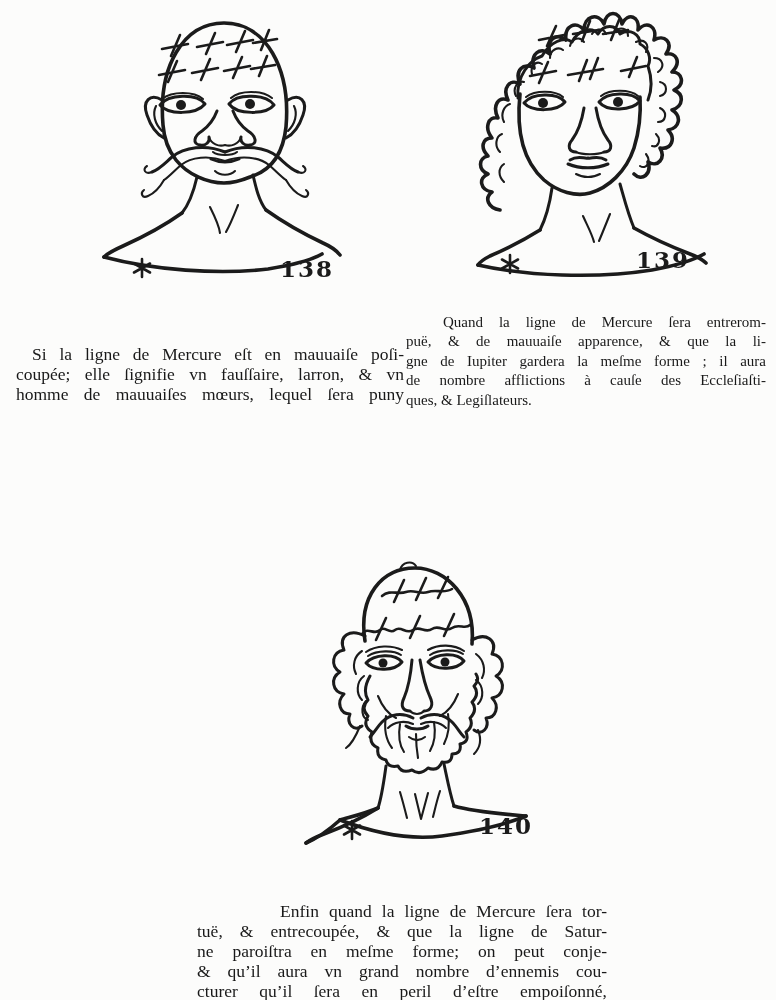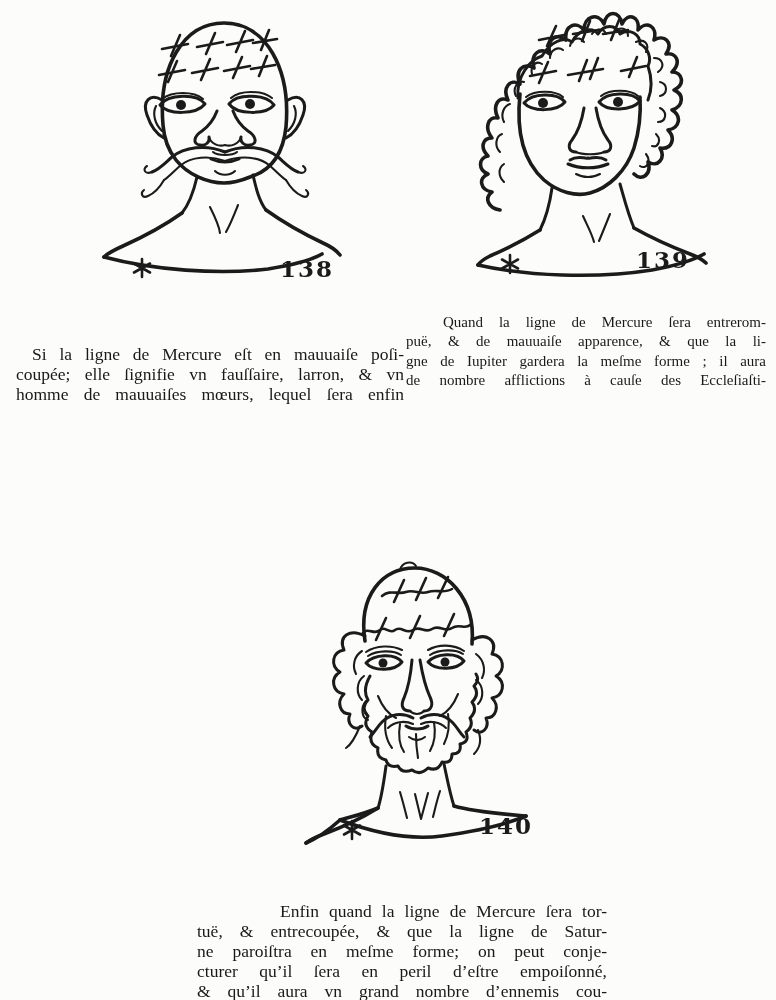--- a/index.html
+++ b/index.html
@@ -152,28 +152,29 @@
       <g>
         <path class="mark" d="M 54 253 L 54 271 M 46 257.5 L 62 266.5 M 46 266.5 L 62 257.5"></path>
       </g>
       <text x="180" y="266">139</text>
     </svg>
   </figure>
 
   <div class="cap cap-left">
     <div class="line first">Si la ligne de Mercure eſt en mauuaiſe poſi-</div>
     <div class="line">coupée; elle ſignifie vn fauſſaire, larron, &amp; vn</div>
-    <div class="line">homme de mauuaiſes mœurs, lequel ſera enfin</div>
+    <div class="line">homme de mauuaiſes mœurs, lequel ſera puny</div>
   </div>
 
   <div class="cap cap-right">
     <div class="line first">Quand la ligne de Mercure ſera entrerom-</div>
     <div class="line">puë, &amp; de mauuaiſe apparence, &amp; que la li-</div>
     <div class="line">gne de Iupiter gardera la meſme forme ; il aura</div>
     <div class="line">de nombre afflictions à cauſe des Eccleſiaſti-</div>
+    <div class="line last">ques, &amp; Legiſlateurs.</div>
   </div>
 
   <figure class="woodcut" style="left:282px;top:556px;width:260px;height:300px;">
     <svg viewBox="0 0 260 300">
       <g>
         <path class="thick" d="M 83 85 C 76 40, 100 12, 133 12 C 164 12, 194 42, 190 88"></path>
         <path class="thin" d="M 118 14 C 120 6, 130 4, 134 10"></path>
       </g>
       <g>
         <path class="mark" d="M 100 40 C 108 33, 116 39, 124 36 C 132 33, 138 39, 146 36 C 154 33, 162 38, 170 33"></path>
@@ -239,18 +240,18 @@
         <path class="mark" d="M 70 265 L 70 283 M 62 269.5 L 78 278.5 M 62 278.5 L 78 269.5"></path>
       </g>
       <text x="197" y="278">140</text>
     </svg>
   </figure>
 
   <div class="cap cap-bottom">
     <div class="line first">Enfin quand la ligne de Mercure ſera tor-</div>
     <div class="line">tuë, &amp; entrecoupée, &amp; que la ligne de Satur-</div>
     <div class="line">ne paroiſtra en meſme forme; on peut conje-</div>
+    <div class="line">&amp; qu’il aura vn grand nombre d’ennemis cou-</div>
     <div class="line">cturer qu’il ſera en peril d’eſtre empoiſonné,</div>
-    <div class="line">&amp; qu’il aura vn grand nombre d’ennemis cou-</div>
     <div class="line last">uerts.</div>
   </div>
 
 </div>
 
 </body></html>

